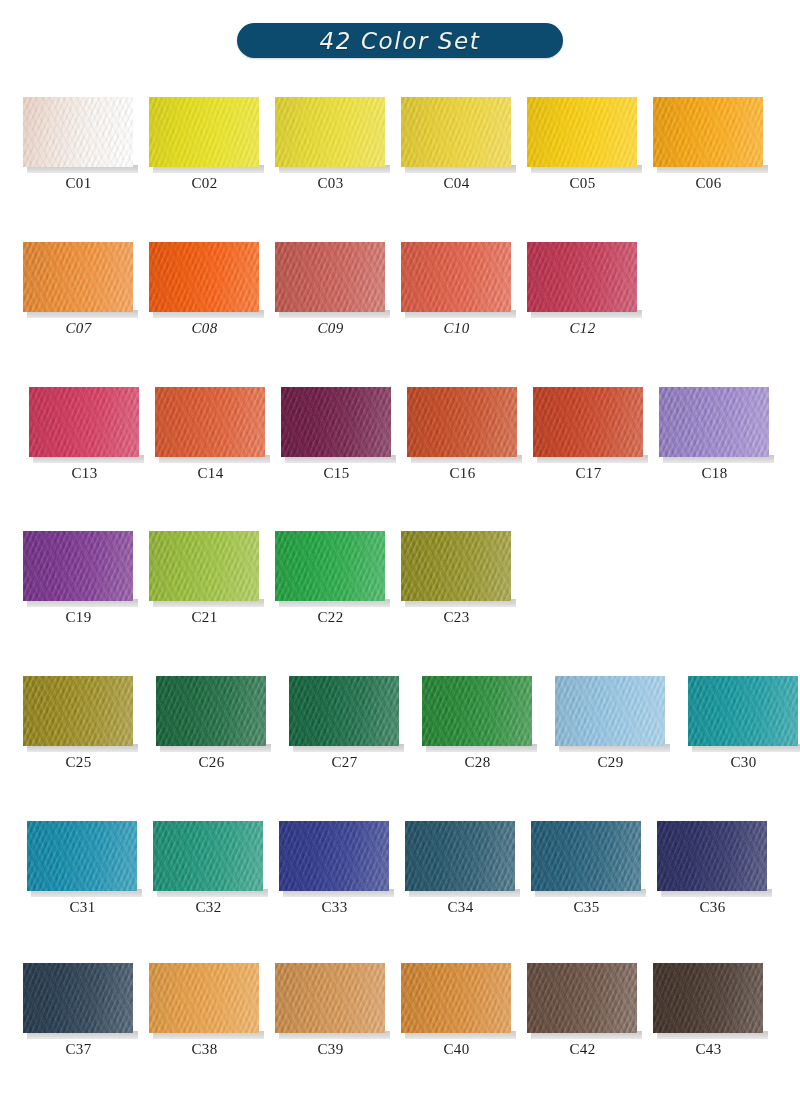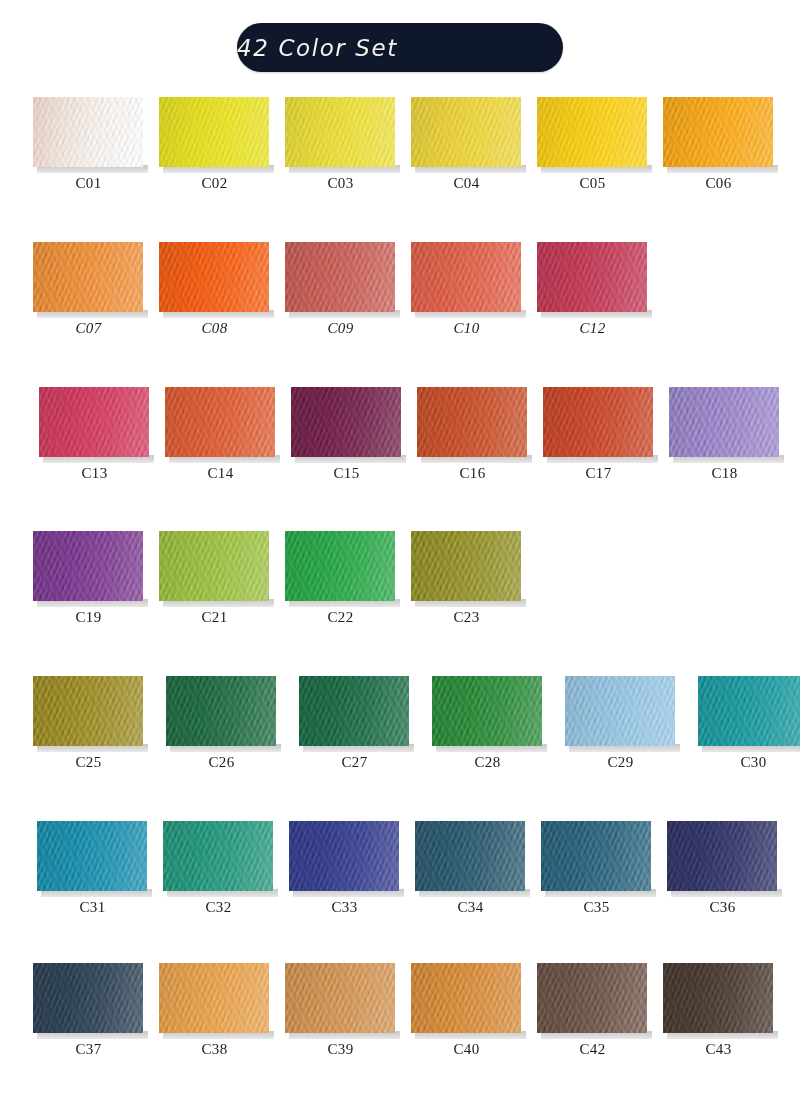--- a/index.html
+++ b/index.html
@@ -19,25 +19,26 @@
   
   .title-wrap {
     width: 100%;
     display: flex;
     justify-content: center;
     padding-top: 23px;
     box-sizing: border-box;
   }
   .title-pill {
     width: 326px;
-    height: 49px;
+    height: 35px;
     border-radius: 26px;
-    background: #0f172a;
+    background: #0c4a6e;
     display: flex;
     align-items: center;
+    justify-content: center;
     box-shadow: 0 1px 2px rgba(0,0,0,0.18);
   }
   .title-text {
     color: #f3f1ec;
     font-family: "DejaVu Sans", sans-serif;
     font-size: 23px;
     font-style: italic;
     letter-spacing: 1.6px;
     font-weight: 400;
     text-shadow: 0 1px 1px rgba(0,0,0,0.3);
@@ -47,21 +48,21 @@
   .swatch-grid {
     margin: 0;
     padding: 0 0 0 0;
     width: 800px;
     box-sizing: border-box;
   }
   .swatch-row {
     display: flex;
     width: 800px;
     box-sizing: border-box;
-    padding-left: 27px;
+    padding-left: 17px;
     padding-right: 10px;
     margin-top: 0;
   }
   .swatch-cell {
     width: 126px;
     box-sizing: border-box;
     display: flex;
     flex-direction: column;
     align-items: flex-start;
   }

